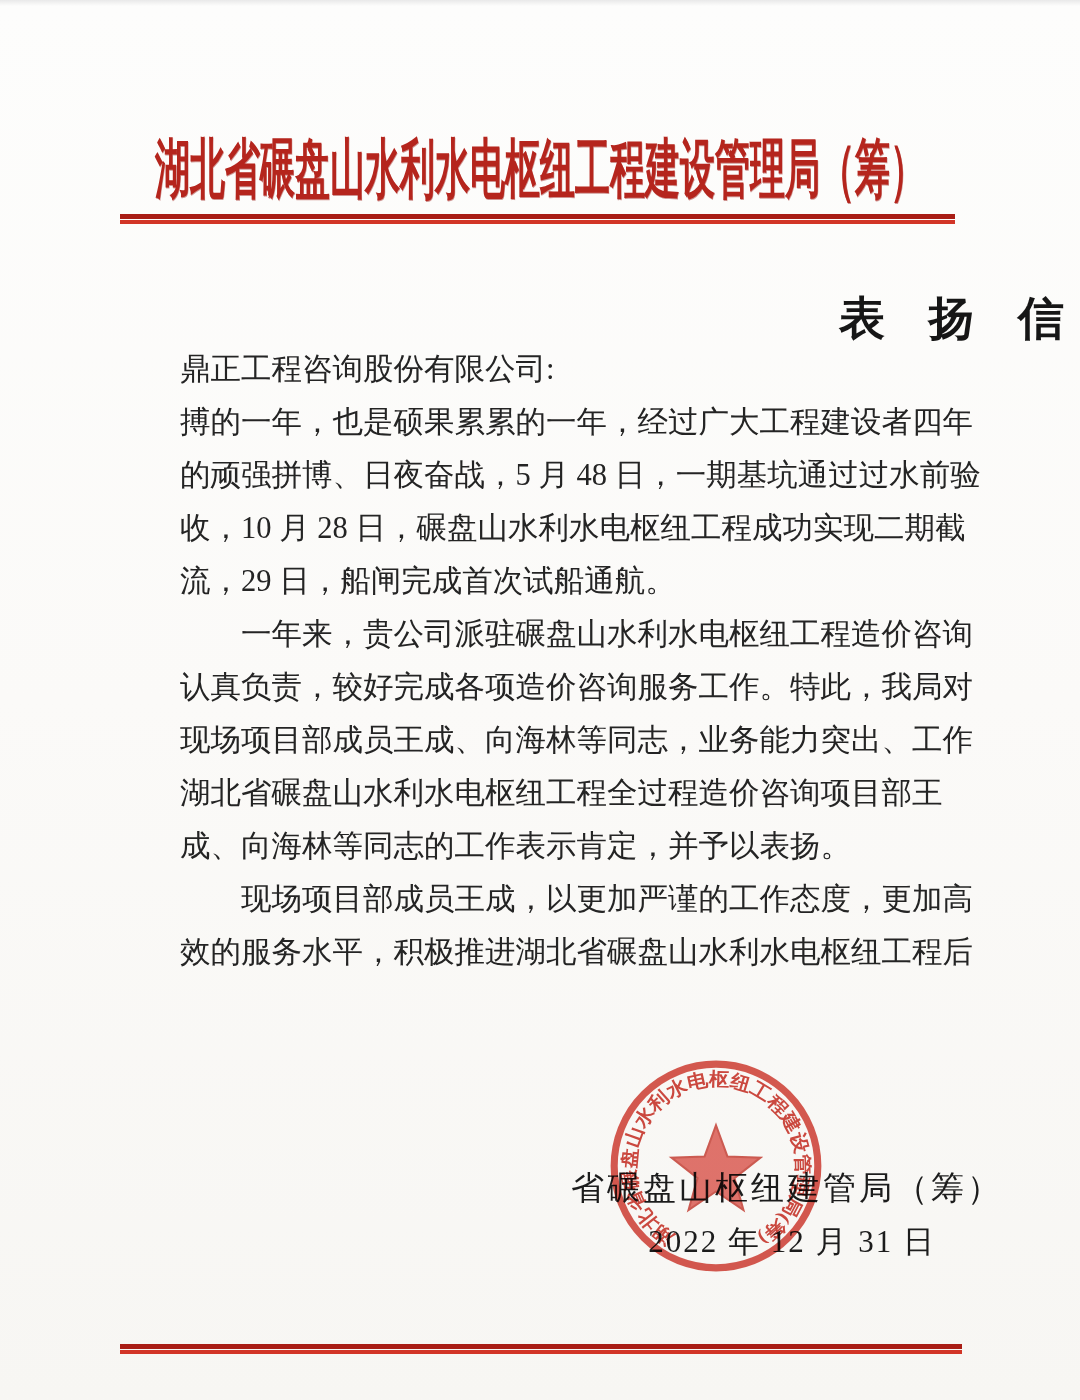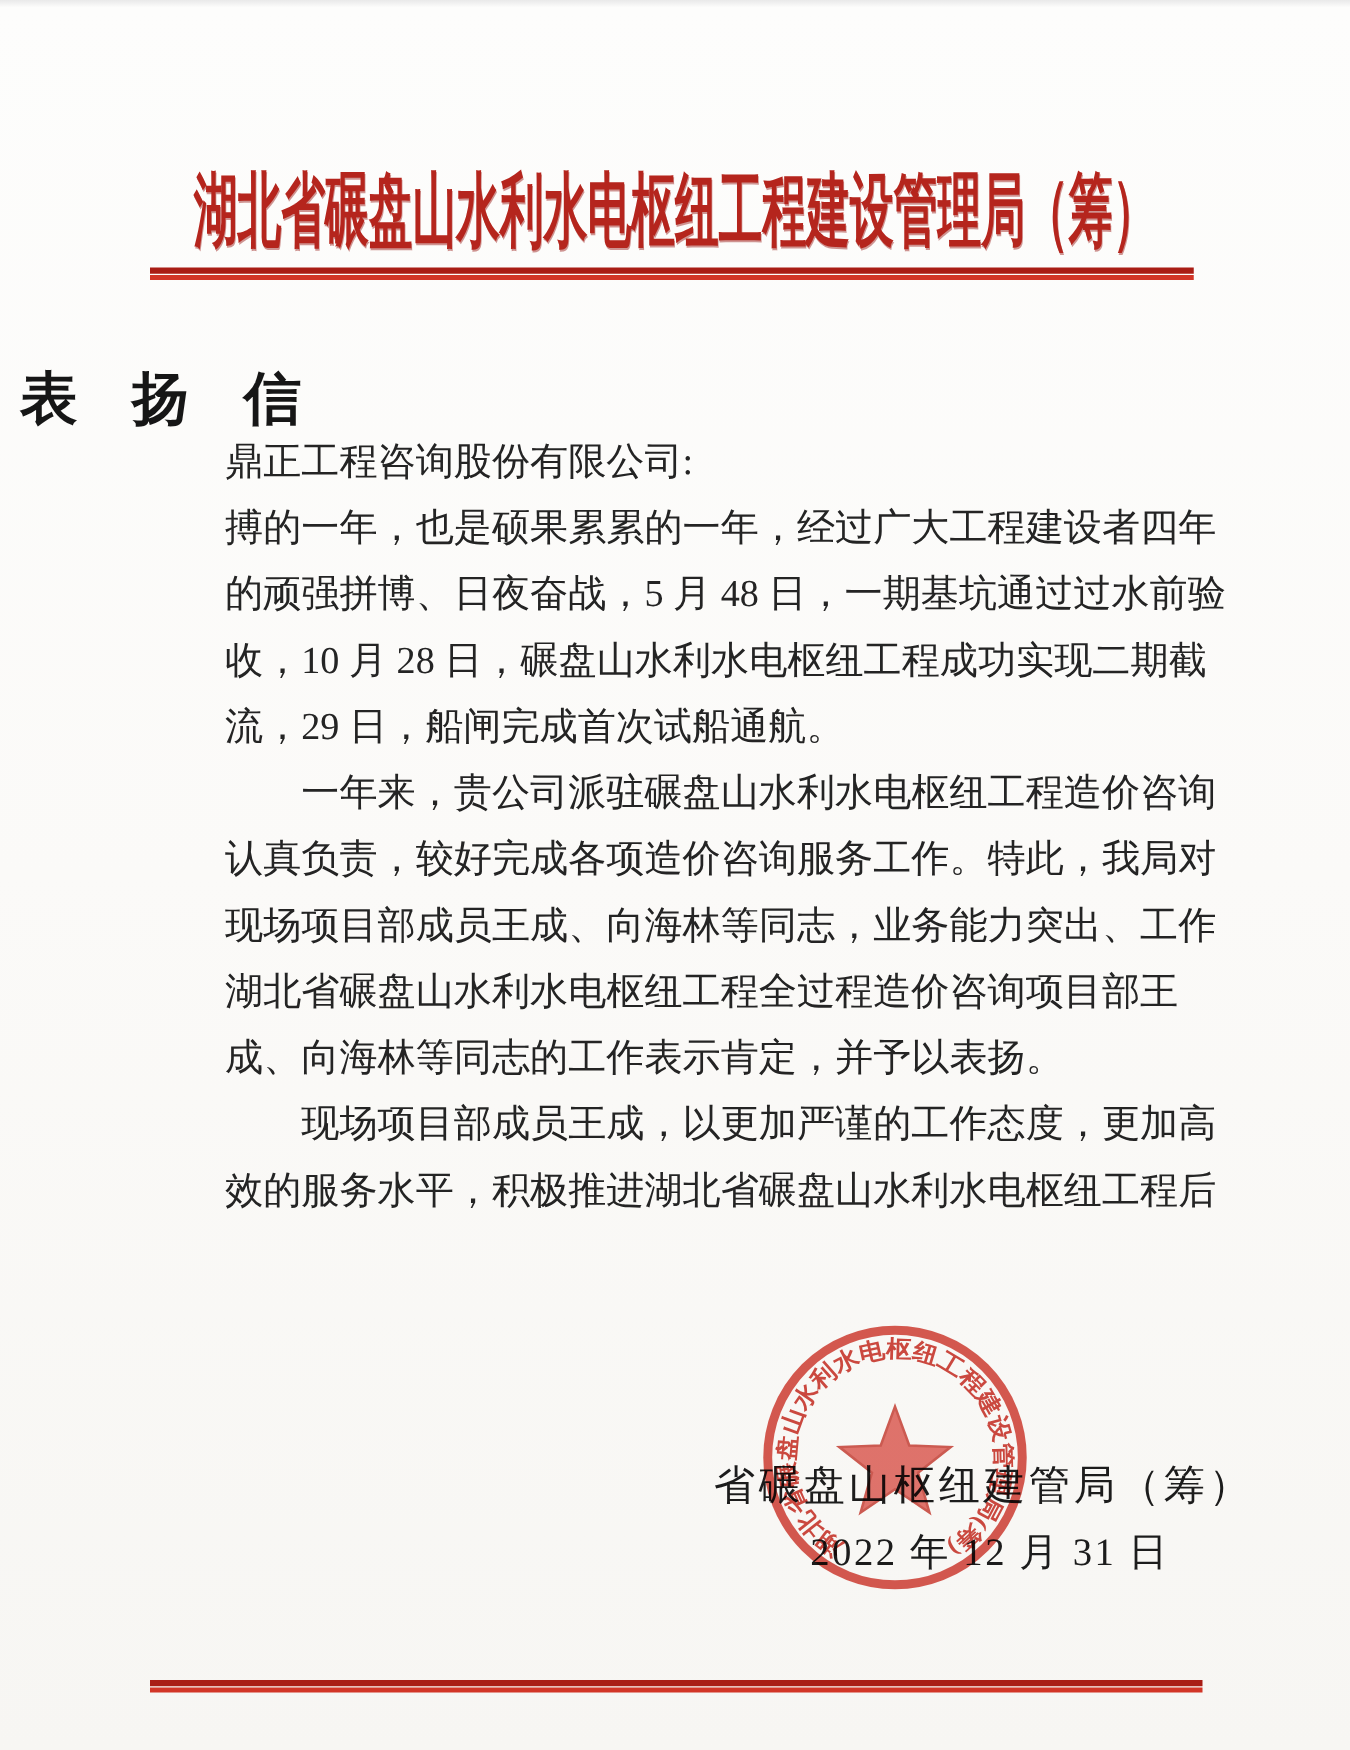--- a/index.html
+++ b/index.html
@@ -15,21 +15,21 @@
     letter-spacing:0px;white-space:nowrap;
     text-shadow:0.5px 0.5px 0 rgba(150,20,15,.45);
   }
   .rule{position:absolute;left:120px;width:835px;}
   .rule-top{top:214px;}
   .rule-bottom{top:1344px;width:842px;}
   .rule .dark{height:5px;background:#a91d15;}
   .rule .gap{height:1px;background:transparent;}
   .rule .bright{height:4px;background:#d23527;}
   .doc-title{
-    position:absolute;top:288px;left:0;width:1080px;text-align:left;
+    position:absolute;top:288px;left:0;width:1080px;text-align:right;
     font-size:46px;font-weight:bold;color:#161616;letter-spacing:16px;
     text-indent:16px; 
   }
   .body-text{
     position:absolute;top:343px;left:180px;width:726px;
     font-size:30.5px;color:#242424;
   }
   .bline{
     height:53px;line-height:53px;white-space:nowrap;
     text-align:justify;text-align-last:justify;text-justify:inter-character;

